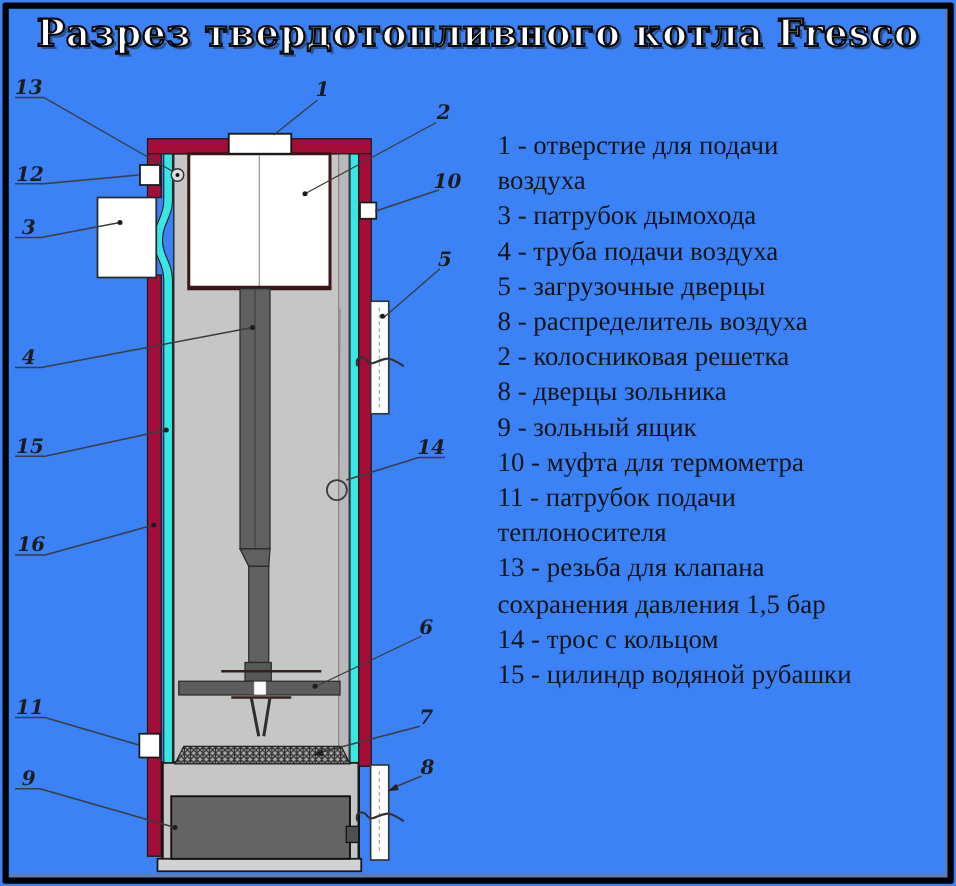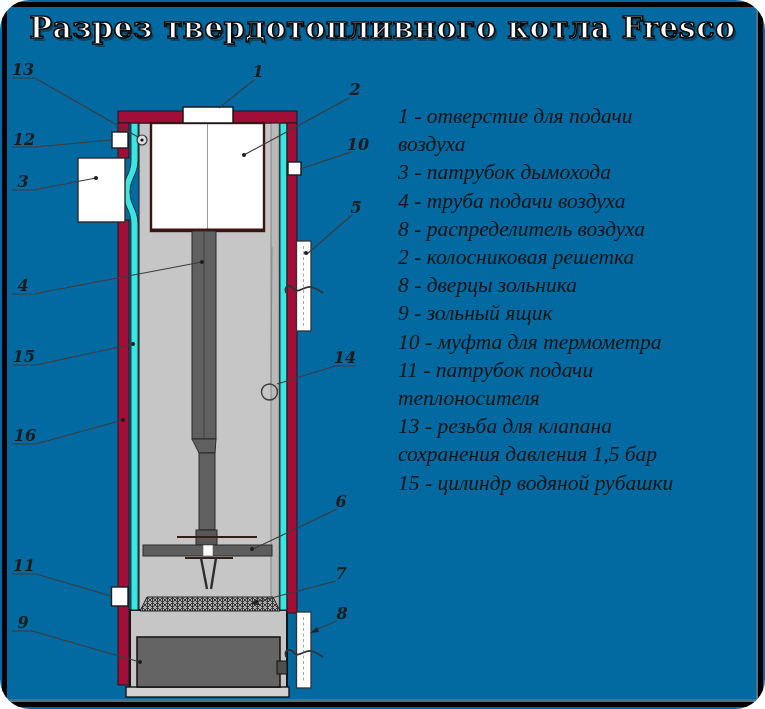--- a/index.html
+++ b/index.html
@@ -1,26 +1,26 @@
 <!DOCTYPE html>
 <html><head>
 <meta charset="utf-8">
 <style>
   html,body{margin:0;padding:0;background:#fff;}
-  #page{position:relative;width:765px;height:709px;background:#0369a1;overflow:hidden;
-        font-family:"Liberation Serif",serif;border-radius:30px;}
+  #page{position:relative;width:765px;height:709px;background:#3b82f6;overflow:hidden;
+        font-family:"Liberation Serif",serif;}
   .frame{position:absolute;inset:2px;border:5px solid #000;border-radius:2px;
          box-shadow:inset -2px -3px 0 rgba(120,120,120,.6);pointer-events:none;z-index:5;}
   .title{position:absolute;top:7px;left:0;right:0;text-align:center;white-space:nowrap;
          font-family:"DejaVu Serif",serif;font-weight:bold;font-size:30px;line-height:42px;
          color:#ffffff;-webkit-text-stroke:1.7px #0a0a0a;letter-spacing:.5px;
          text-shadow:2.5px 2.5px 0 rgba(30,30,30,.5);z-index:4;}
   .legend{position:absolute;left:398px;top:102px;width:354px;z-index:3;color:#141414;
           font-size:21.5px;line-height:28.2px;}
-  .legend-item{white-space:pre-line;font-style:italic;}
+  .legend-item{white-space:pre-line;}
   svg{position:absolute;left:0;top:0;z-index:2;}
   .callout{font-family:"DejaVu Serif",serif;font-style:italic;font-weight:bold;
            font-size:16px;fill:#1c1c1c;}
   .leader{fill:none;stroke:#3c3c3c;stroke-width:1.1;}
 </style>
 </head>
 <body>
 
 <div id="page">
 
@@ -144,25 +144,27 @@
       <text class="callout" x="24" y="362">15</text>
       <text class="callout" x="25" y="441">16</text>
     </g>
   </svg>
 
   <div class="legend">
     <div class="legend-item">1 - отверстие для подачи
 воздуха</div>
     <div class="legend-item">3 - патрубок дымохода</div>
     <div class="legend-item">4 - труба подачи воздуха</div>
+    <div class="legend-item">5 - загрузочные дверцы</div>
     <div class="legend-item">8 - распределитель воздуха</div>
     <div class="legend-item">2 - колосниковая решетка</div>
     <div class="legend-item">8 - дверцы зольника</div>
     <div class="legend-item">9 - зольный ящик</div>
     <div class="legend-item">10 - муфта для термометра</div>
     <div class="legend-item">11 - патрубок подачи
 теплоносителя</div>
     <div class="legend-item">13 - резьба для клапана
 сохранения давления 1,5 бар</div>
+    <div class="legend-item">14 - трос с кольцом</div>
     <div class="legend-item">15 - цилиндр водяной рубашки</div>
   </div>
 
 </div>
 
 </body></html>

